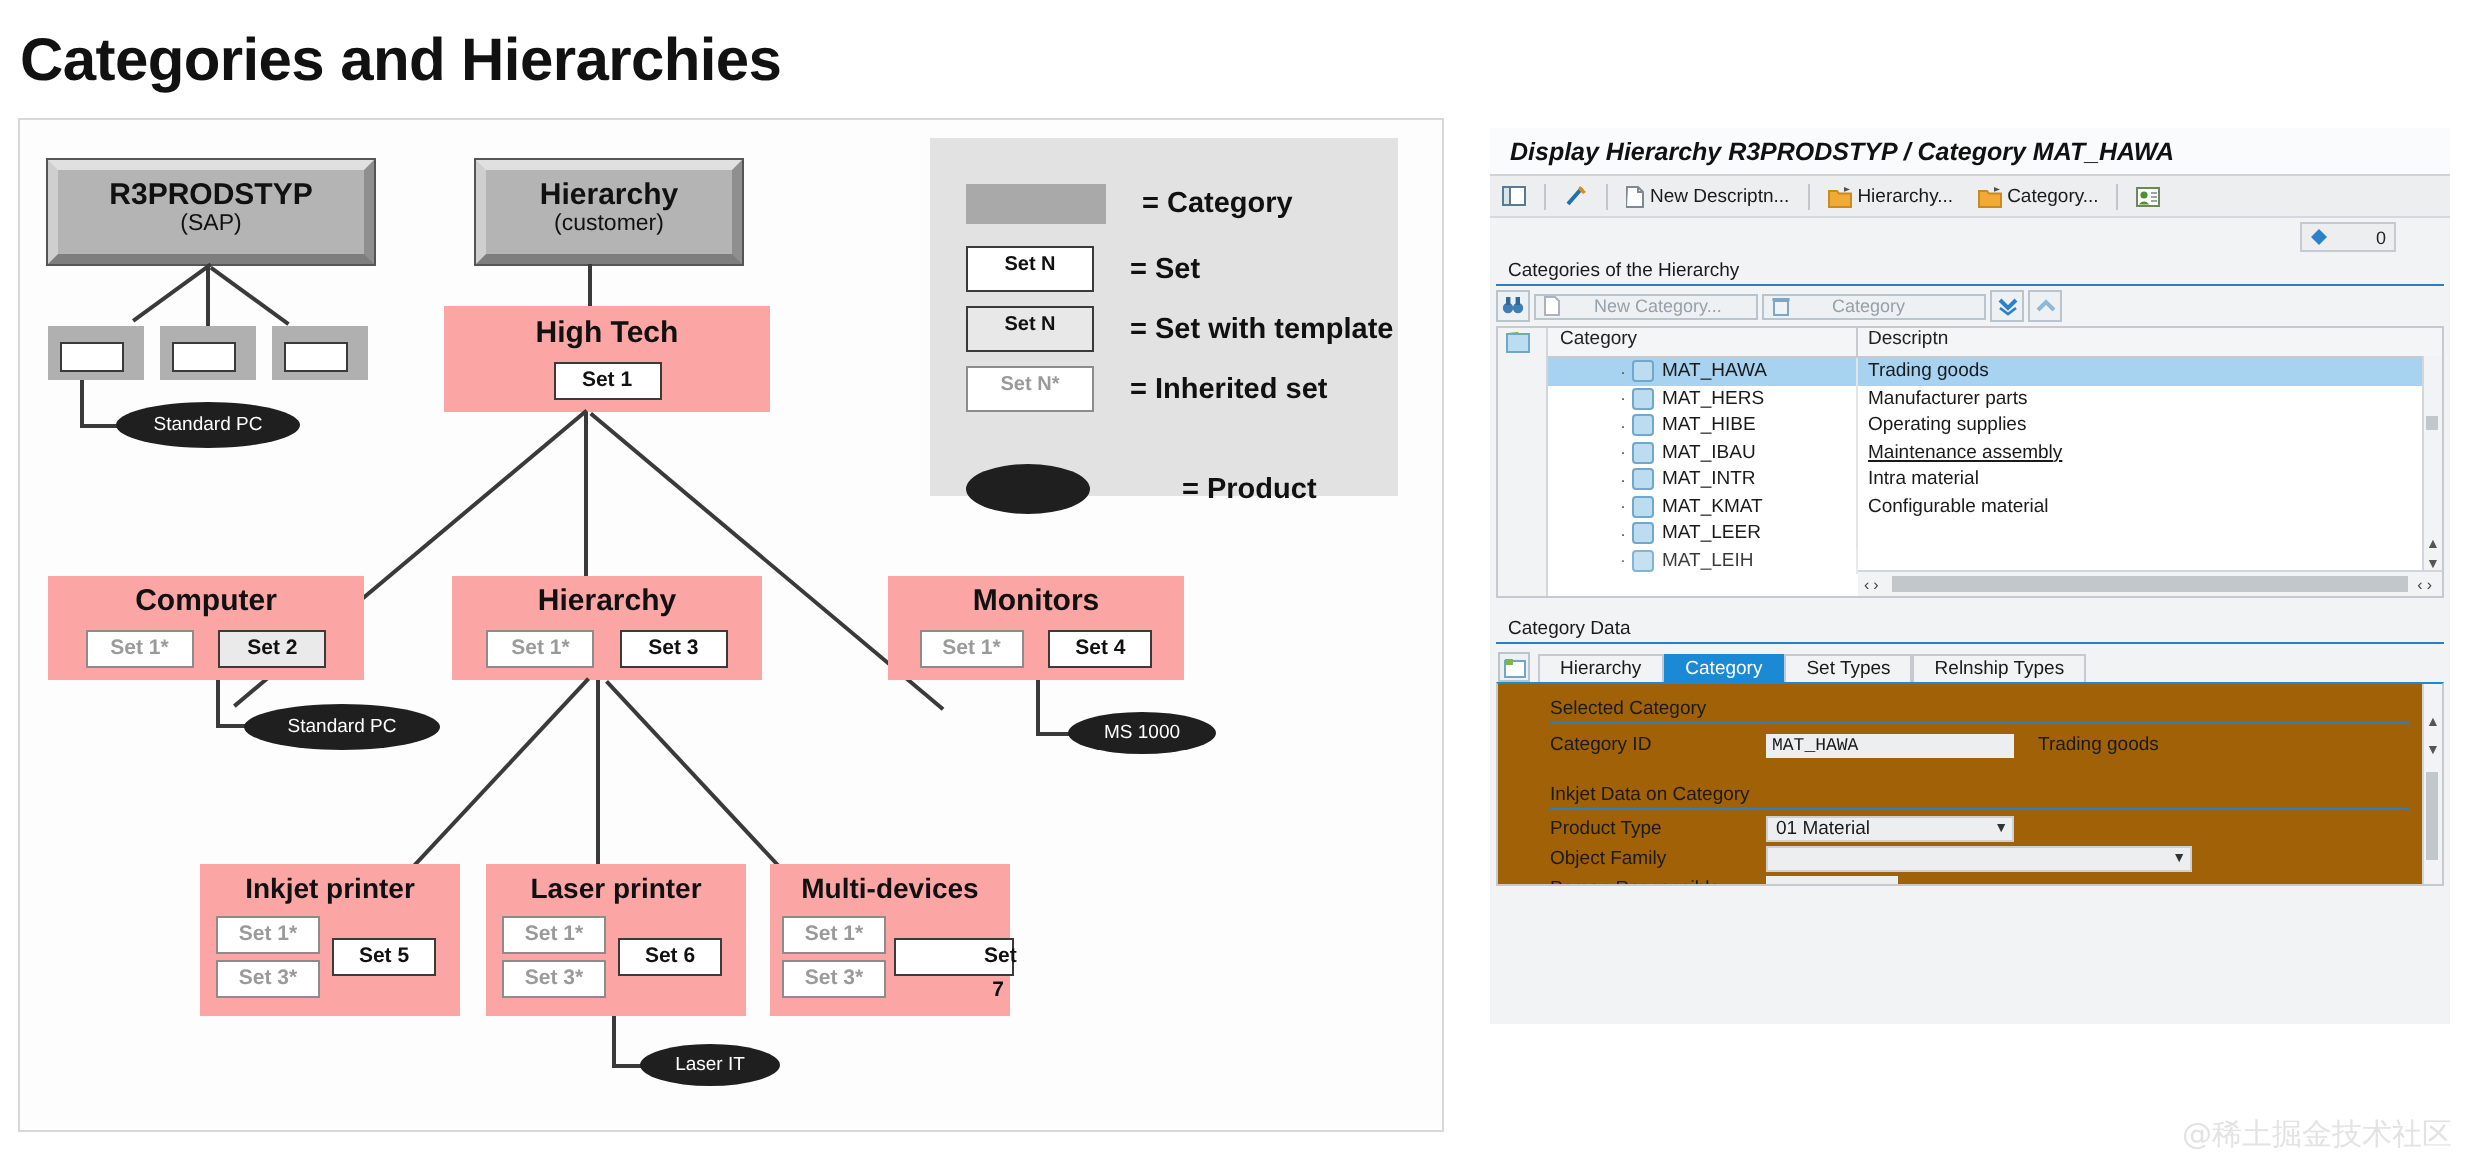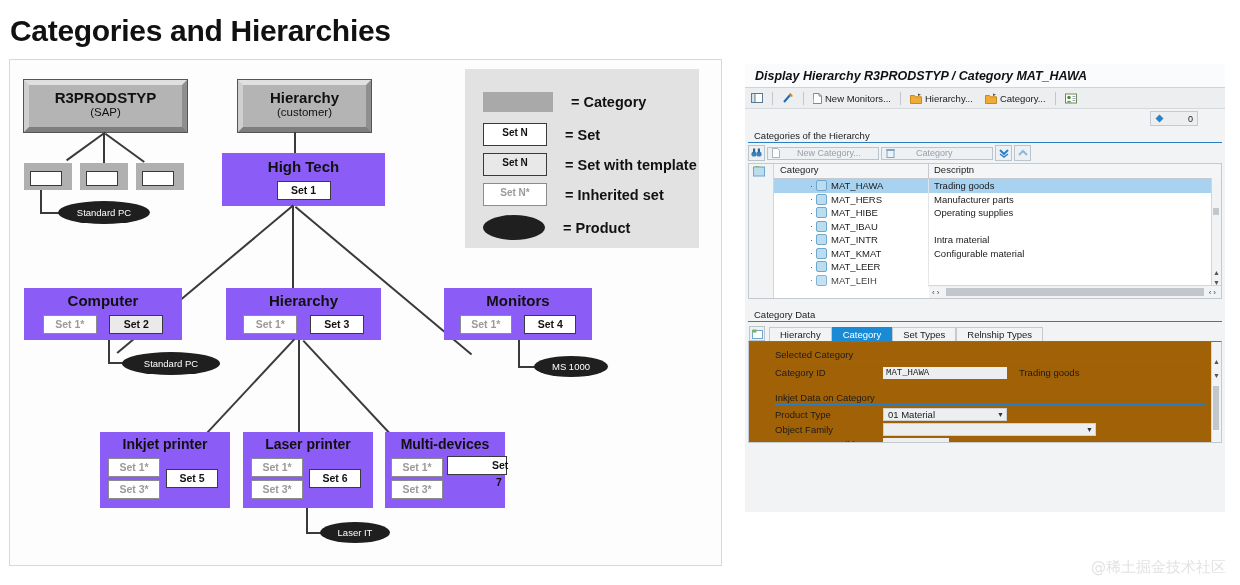--- a/index.html
+++ b/index.html
@@ -23,21 +23,21 @@
     position:absolute;background:#b4b4b4;
     border-top:5px solid #e0e0e0;border-left:5px solid #cfcfcf;
     border-right:5px solid #8f8f8f;border-bottom:5px solid #7e7e7e;
     outline:1px solid #555;
     box-sizing:border-box;text-align:center;
   }
   .bevel-box .bb-t1{font-size:15px;font-weight:bold;color:#111;line-height:1.05;}
   .bevel-box .bb-t2{font-size:11.5px;color:#111;line-height:1.1;}
   
   .cat-box{
-    position:absolute;background:#8b5cf6;box-sizing:border-box;
+    position:absolute;background:#fca5a5;box-sizing:border-box;
     text-align:center;
   }
   .cat-title{font-size:15px;font-weight:bold;color:#111;}
   .cat-title.sm{font-size:14px;}
   
   .set{
     display:inline-block;box-sizing:border-box;
     border:1.5px solid #3a3a3a;background:#ffffff;
     font-size:10.5px;font-weight:bold;color:#111;
     text-align:center;line-height:17px;height:19px;
@@ -288,42 +288,42 @@
   </div>
   <div class="line" style="left:296px;top:448px;width:2px;height:26px;"></div>
   <div class="line" style="left:296px;top:472px;width:22px;height:2px;"></div>
   <div class="product" style="left:310px;top:462px;width:70px;height:21px;">Laser IT</div>
 
   <div class="cat-box" style="left:375px;top:372px;width:120px;height:76px;padding-top:4px;">
     <div class="cat-title sm">Multi-devices</div>
     <div style="position:relative;height:48px;">
       <span class="set inh" style="position:absolute;left:6px;top:6px;width:52px;">Set 1*</span>
       <span class="set inh" style="position:absolute;left:6px;top:28px;width:52px;">Set 3*</span>
-      <span class="set" style="position:absolute;left:62px;top:4px;width:60px;padding-left:44px;">Set 7</span>
+      <span class="set" style="position:absolute;left:62px;top:17px;width:60px;padding-left:44px;">Set 7</span>
     </div>
   </div>
 
   <div class="legend">
     <div class="legend-row" style="top:23px;">
       <span class="legend-sw-cat"></span>
       <span class="legend-label">= Category</span>
     </div>
     <div class="legend-row" style="top:54px;">
       <span class="legend-sw-set">Set N</span>
       <span class="legend-label">= Set</span>
     </div>
     <div class="legend-row" style="top:84px;">
       <span class="legend-sw-set tmpl">Set N</span>
       <span class="legend-label">= Set with template</span>
     </div>
     <div class="legend-row" style="top:114px;">
       <span class="legend-sw-set inh">Set N*</span>
       <span class="legend-label">= Inherited set</span>
     </div>
-    <div class="legend-row" style="top:146px;">
+    <div class="legend-row" style="top:163px;gap:28px;">
       <span class="legend-sw-prod"></span>
       <span class="legend-label">= Product</span>
     </div>
   </div>
 </div>
 
 <div class="sap">
 
   <div class="sap-title">Display Hierarchy R3PRODSTYP / Category MAT_HAWA</div>
 
@@ -340,21 +340,21 @@
           <path d="M2 10 L9 2" stroke="#1f6fb2" stroke-width="2"></path>
           <path d="M8 1 L11 4 L9.5 5 L7 2.5 Z" fill="#e08a14"></path>
         </svg>
     </span>
     <span class="tb-sep"></span>
     <span class="tb-item">
       <svg width="9" height="11" viewBox="0 0 9 11">
           <path d="M0.5 0.5 h5.5 l2.5 2.5 v7.5 h-8.5 z" fill="#fff" stroke="#7d8a94"></path>
           <path d="M6 0.5 v2.5 h2.5" fill="none" stroke="#7d8a94"></path>
         </svg>
-      <span>New Monitors...</span>
+      <span>New Descriptn...</span>
     </span>
     <span class="tb-sep"></span>
     <span class="tb-item">
       <svg width="12" height="11" viewBox="0 0 12 11">
           <path d="M0.5 2.5 h4 l1 1.3 h6 v6.7 h-11 z" fill="#f0aa35" stroke="#c98a1e"></path>
           <path d="M8 0.5 l3 1.2 l-3 1.2" fill="#4f4f4f"></path>
         </svg>
       <span>Hierarchy...</span>
     </span>
     <span class="tb-item" style="margin-left:6px;">
@@ -459,20 +459,21 @@
           <span>MAT_HIBE</span>
         </div>
         <div class="gr-c2">Operating supplies</div>
       </div>
       <div class="grid-row">
         <div class="gr-c1">
           <span class="bullet">·</span>
           <span class="cube"></span>
           <span>MAT_IBAU</span>
         </div>
+        <div class="gr-c2 underline">Maintenance assembly</div>
       </div>
       <div class="grid-row">
         <div class="gr-c1">
           <span class="bullet">·</span>
           <span class="cube"></span>
           <span>MAT_INTR</span>
         </div>
         <div class="gr-c2">Intra material</div>
       </div>
       <div class="grid-row">

